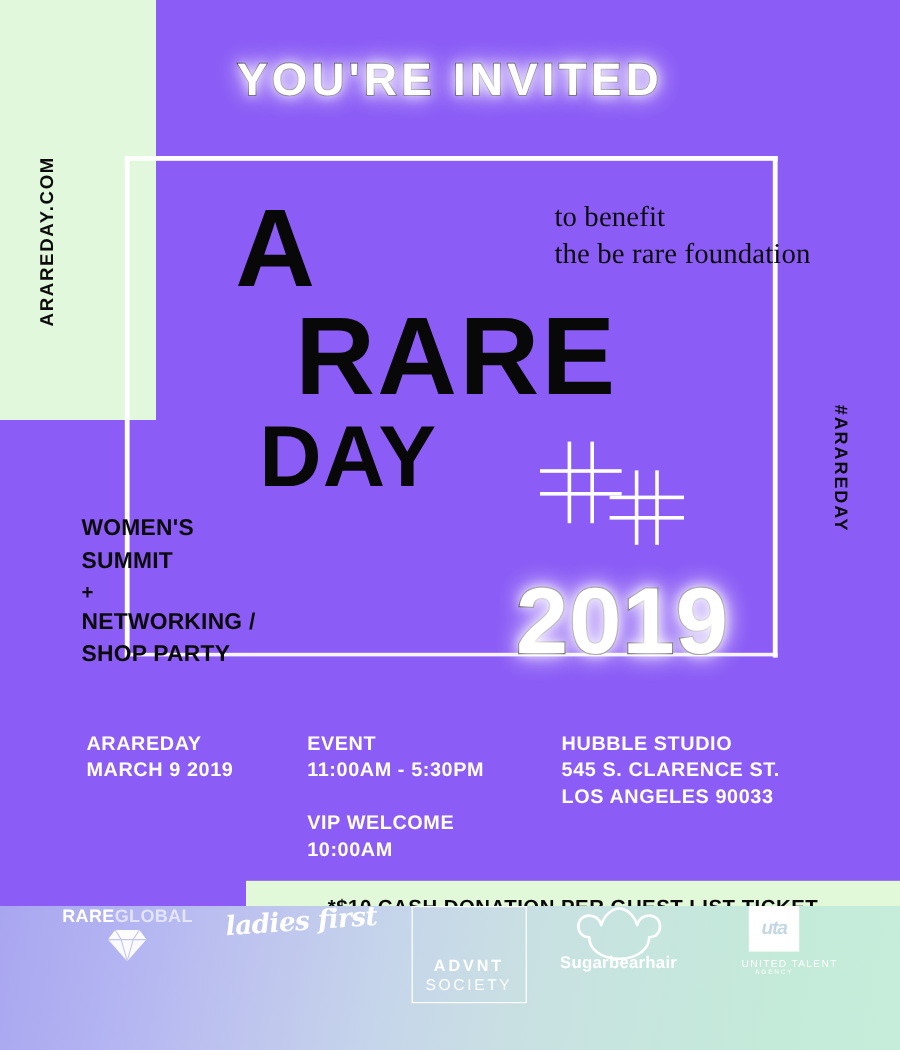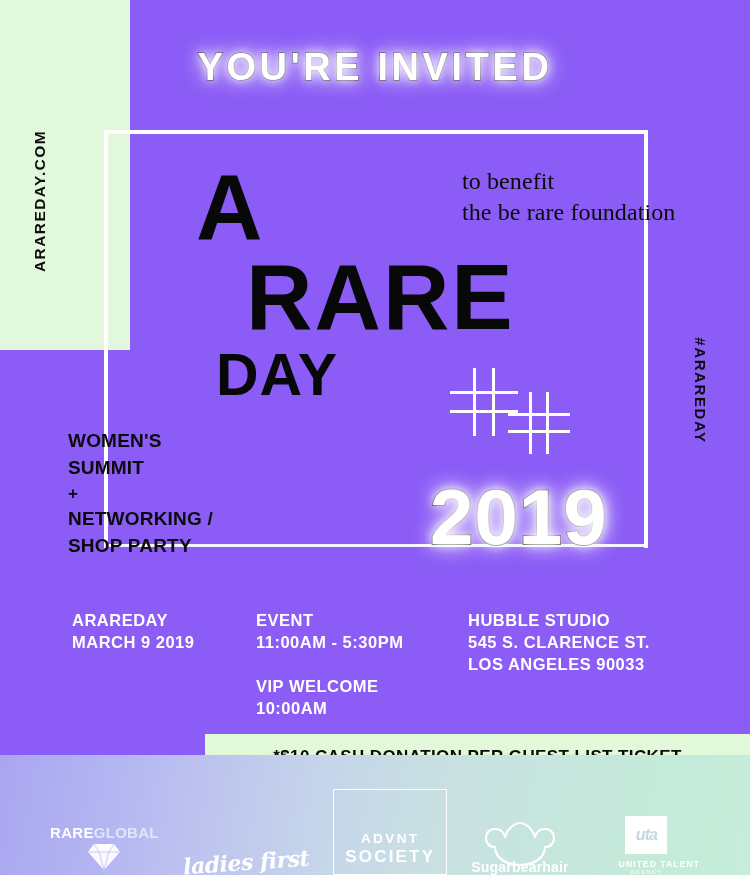--- a/index.html
+++ b/index.html
@@ -130,21 +130,21 @@
     pointer-events: none;
   }
   .hl-line {
     font-weight: 800;
     color: #080808;
     line-height: 0.93;
     letter-spacing: -1px;
   }
   .hl-a   { position: absolute; left: 196px; top: 0px;   font-size: 92px; }
   .hl-rare{ position: absolute; left: 246px; top: 90px;  font-size: 92px; letter-spacing: 2px; }
-  .hl-day { position: absolute; left: 216px; top: 183px; font-size: 59px; letter-spacing: 1px; }
+  .hl-day { position: absolute; left: 216px; top: 183px; font-size: 72px; letter-spacing: 1px; }
 
   
   .benefit {
     position: absolute;
     left: 462px;
     top: 166px;
     font-family: "Liberation Serif", serif;
     font-size: 24px;
     line-height: 1.28;
     color: #0b0b0b;
@@ -231,21 +231,21 @@
       #c4ead9 86%,
       #c6edda 100%);
   }
   .logos {
     position: absolute;
     left: 0;
     top: 0;
     width: 750px;
     height: 120px;
     display: flex;
-    align-items: flex-end;
+    align-items: flex-start;
     justify-content: space-around;
     padding: 0 38px;
     box-sizing: border-box;
   }
   .logo {
     display: flex;
     flex-direction: column;
     align-items: center;
     justify-content: center;
     color: #ffffff;
@@ -264,38 +264,38 @@
     transform: rotate(-4deg);
   }
 
   .logo-advnt .box {
     border: 1.6px solid #ffffff;
     padding: 6px 11px 7px;
     text-align: center;
     line-height: 1.18;
   }
   .logo-advnt .l1 { font-size: 13.5px; font-weight: 800; letter-spacing: 2.4px; margin-top: 35px; }
-  .logo-advnt .l2 { font-size: 17px;   font-weight: 700; letter-spacing: 2.2px; }
+  .logo-advnt .l2 { font-size: 13px;   font-weight: 400; letter-spacing: 2.2px; }
 
   .logo-sugar .word {
     font-size: 14px;
     font-weight: 600;
     letter-spacing: 0.2px;
     margin-top: -12px;
   }
 
   .logo-uta .mark {
     width: 42px; height: 38px;
     background: #ffffff;
     display: flex; align-items: center; justify-content: center;
     color: #c3d8e4;
     font-size: 16px; font-weight: 800; font-style: italic;
     letter-spacing: -1px;
   }
-  .logo-uta .l1 { font-size: 8.5px; font-weight: 700; letter-spacing: 1.1px; margin-top: 5px; margin-left: 26px; }
+  .logo-uta .l1 { font-size: 8.5px; font-weight: 400; letter-spacing: 1.1px; margin-top: 5px; margin-left: 26px; }
   .logo-uta .l2 { font-size: 5.5px; font-weight: 600; letter-spacing: 1.4px; opacity: 0.72; }
 </style>
 </head>
 <body>
 
 <div class="poster">
 
   <div class="bg-green-block"></div>
   <div class="bg-green-strip"></div>
 

